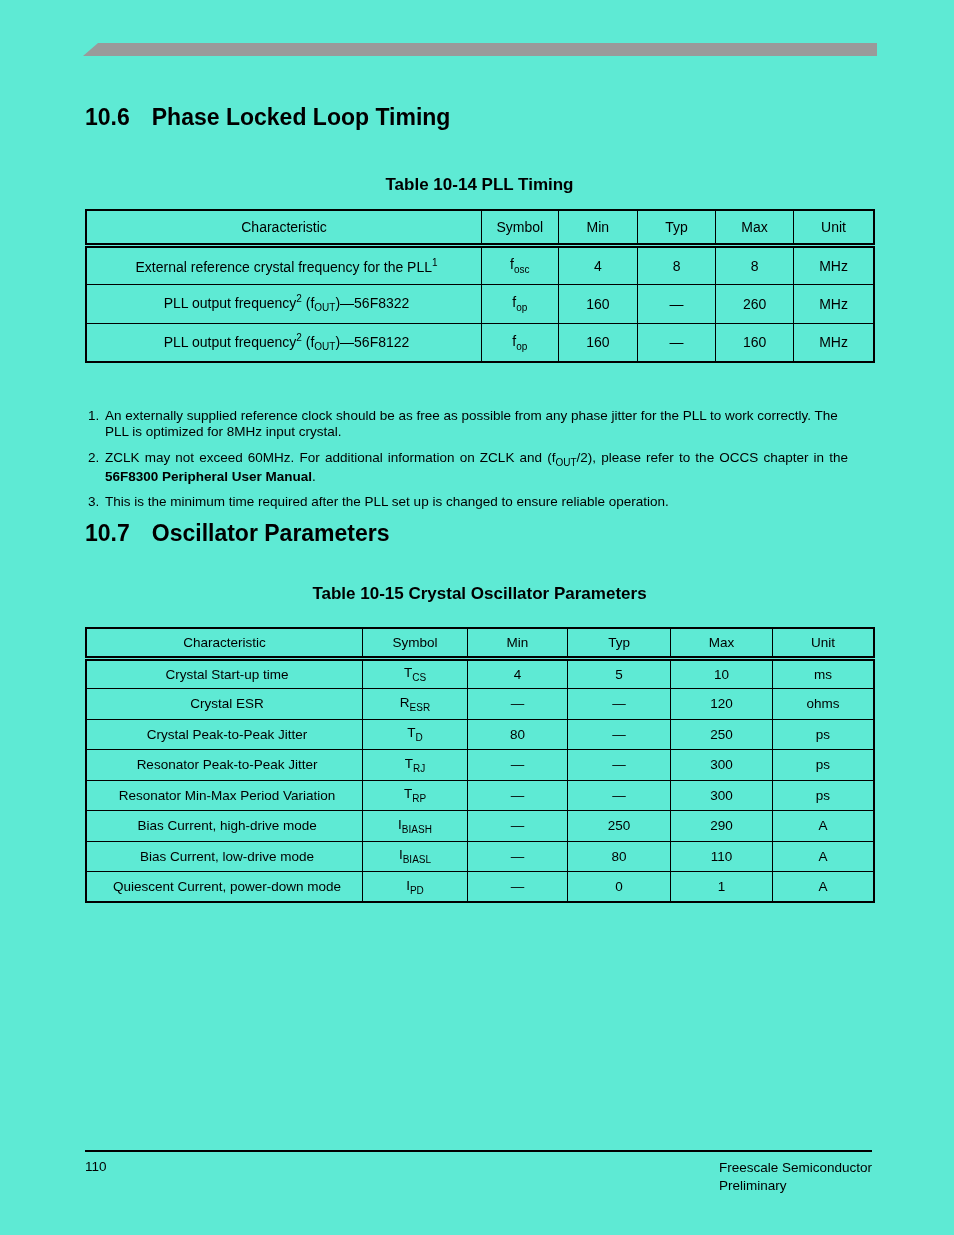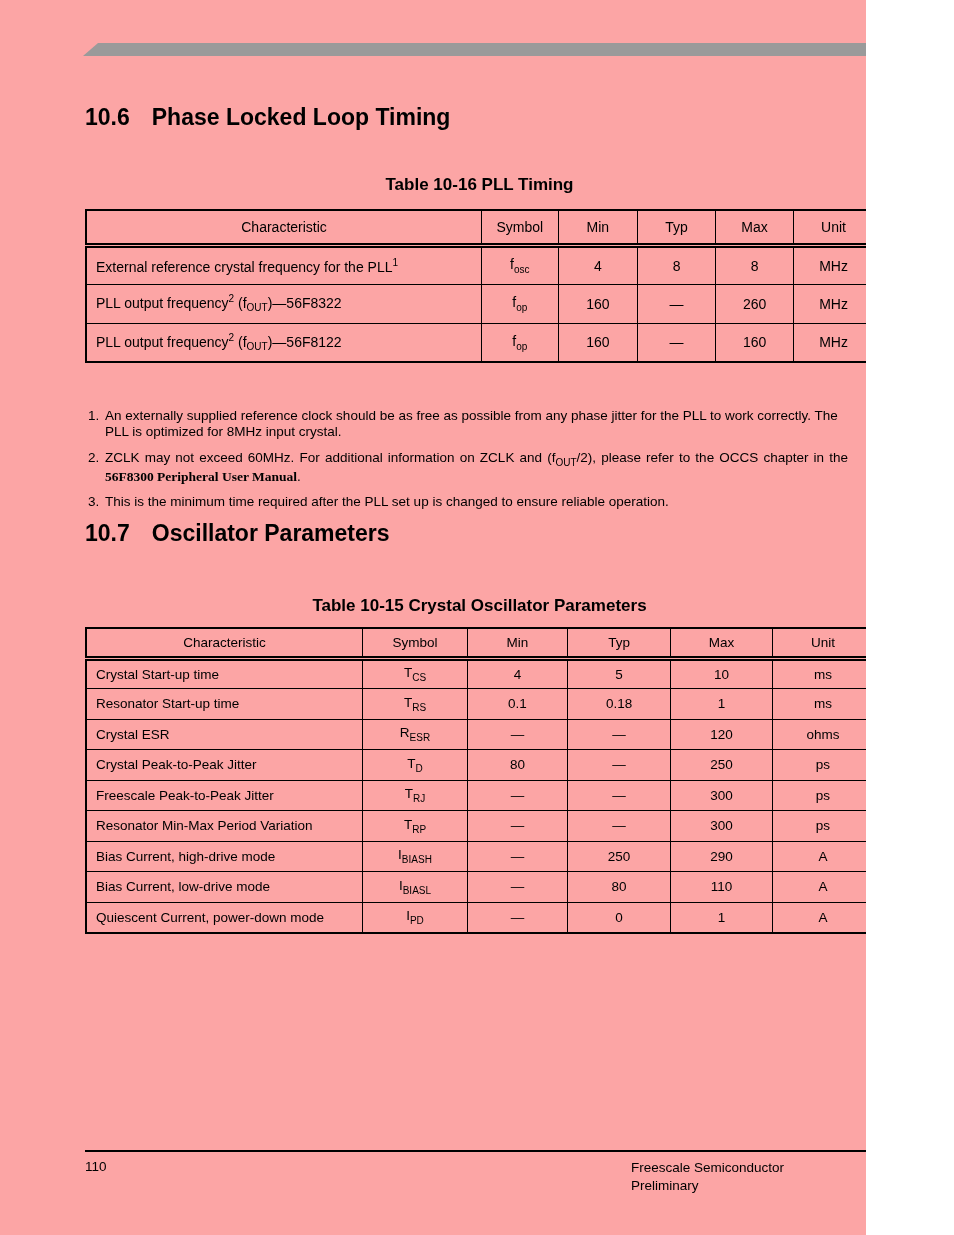--- a/index.html
+++ b/index.html
@@ -1,79 +1,79 @@
 <!DOCTYPE html>
 <html><head>
 <meta charset="utf-8">
 <style>
   * { box-sizing: border-box; }
   html,body { margin:0; padding:0; background:#fff; }
   body { width:954px; height:1235px; font-family:"Liberation Sans", sans-serif; color:#000; }
-  .page { position:relative; width:866px; height:1235px; overflow:hidden; background:#fca5a5; }
+  .page { position:relative; width:954px; height:1235px; overflow:hidden; background:#5eead4; }
 
   .header-bar { position:absolute; top:43px; left:83px; width:794px; height:13px;
                 background:#9a9a9a; clip-path:polygon(15px 0, 100% 0, 100% 100%, 0 100%); }
 
   .section-heading { position:absolute; left:85px; font-size:23px; font-weight:bold; line-height:1.05; }
   #sec1 { top:105px; }
   #sec2 { top:521px; }
   .section-heading .num { margin-right:22px; }
 
   .table-caption { position:absolute; left:85px; width:789px; text-align:center;
                    font-size:17px; font-weight:bold; }
   #cap1 { top:175px; }
-  #cap2 { top:596px;text-align:center; }
+  #cap2 { top:584px;text-align:center; }
 
   .tbl-wrap { position:absolute; left:85px; width:790px; }
   #tbl1-wrap { top:209px; }
   #tbl2-wrap { top:627px; }
 
   table { border-collapse:collapse; width:100%; table-layout:fixed; border:2px solid #000; }
   th, td { border:1px solid #000; font-weight:normal; text-align:center; vertical-align:middle;
            padding:2px 4px; overflow:hidden; }
   thead th { font-weight:normal; border-bottom:5px double #000; }
-  td.char { text-align:left; padding-left:9px; }
+  td.char { text-align:center; padding-left:9px; }
   sup { font-size:10px; }
   sub { font-size:10px; }
 
   #tbl1 { font-size:14px; }
   #tbl1 thead th { height:35px; }
   #tbl1 tbody td { height:39px; }
 
   #tbl2 { font-size:13.5px; }
   #tbl2 thead th { height:30px; }
   #tbl2 tbody td { height:30.5px; }
 
   .footnotes { position:absolute; top:408px; left:88px; width:760px; font-size:13.5px; line-height:1.22; }
   .footnote { display:flex; margin-bottom:9px; }
   .footnote .fn-num { flex:0 0 17px; }
   .footnote .fn-text { flex:1; }
   .footnote .fn-text.justify { text-align:justify; }
-  .fn-text b { font-weight:bold;font-family:Liberation Serif, serif; }
+  .fn-text b { font-weight:bold; }
 
   .footer-title { position:absolute; top:1130px; left:85px; width:789px; text-align:center;
                   font-size:13.5px; font-weight:bold; }
   .footer-rule { position:absolute; top:1150px; left:85px; width:787px; height:0;
                  border-top:2px solid #000; }
   .footer-page { position:absolute; top:1159px; left:85px; font-size:13.5px; }
   .footer-right { position:absolute; top:1159px; right:82px; text-align:left;
                   font-size:13.5px; line-height:18px; }
 </style>
 </head>
 <body>
 
 <div class="page">
 
   <div class="header-bar"></div>
 
   <div class="section-heading" id="sec1">
     <span class="num">10.6</span><span>Phase Locked Loop Timing</span>
   </div>
 
-  <div class="table-caption" id="cap1">Table 10-16 PLL Timing</div>
+  <div class="table-caption" id="cap1">Table 10-14 PLL Timing</div>
 
   <div class="tbl-wrap" id="tbl1-wrap">
     <table id="tbl1">
       <colgroup>
         <col style="width:50.2%">
           <col style="width:9.7%">
           <col style="width:10.1%">
         <col style="width:9.9%">
           <col style="width:9.9%">
           <col style="width:10.2%">
@@ -161,45 +161,37 @@
       <tbody>
         <tr>
           <td class="char">Crystal Start-up time</td>
           <td>T<sub>CS</sub></td>
           <td>4</td>
           <td>5</td>
           <td>10</td>
           <td>ms</td>
         </tr>
         <tr>
-          <td class="char">Resonator Start-up time</td>
-          <td>T<sub>RS</sub></td>
-          <td>0.1</td>
-          <td>0.18</td>
-          <td>1</td>
-          <td>ms</td>
-        </tr>
-        <tr>
           <td class="char">Crystal ESR</td>
           <td>R<sub>ESR</sub></td>
           <td>—</td>
           <td>—</td>
           <td>120</td>
           <td>ohms</td>
         </tr>
         <tr>
           <td class="char">Crystal Peak-to-Peak Jitter</td>
           <td>T<sub>D</sub></td>
           <td>80</td>
           <td>—</td>
           <td>250</td>
           <td>ps</td>
         </tr>
         <tr>
-          <td class="char">Freescale Peak-to-Peak Jitter</td>
+          <td class="char">Resonator Peak-to-Peak Jitter</td>
           <td>T<sub>RJ</sub></td>
           <td>—</td>
           <td>—</td>
           <td>300</td>
           <td>ps</td>
         </tr>
         <tr>
           <td class="char">Resonator Min-Max Period Variation</td>
           <td>T<sub>RP</sub></td>
           <td>—</td>

